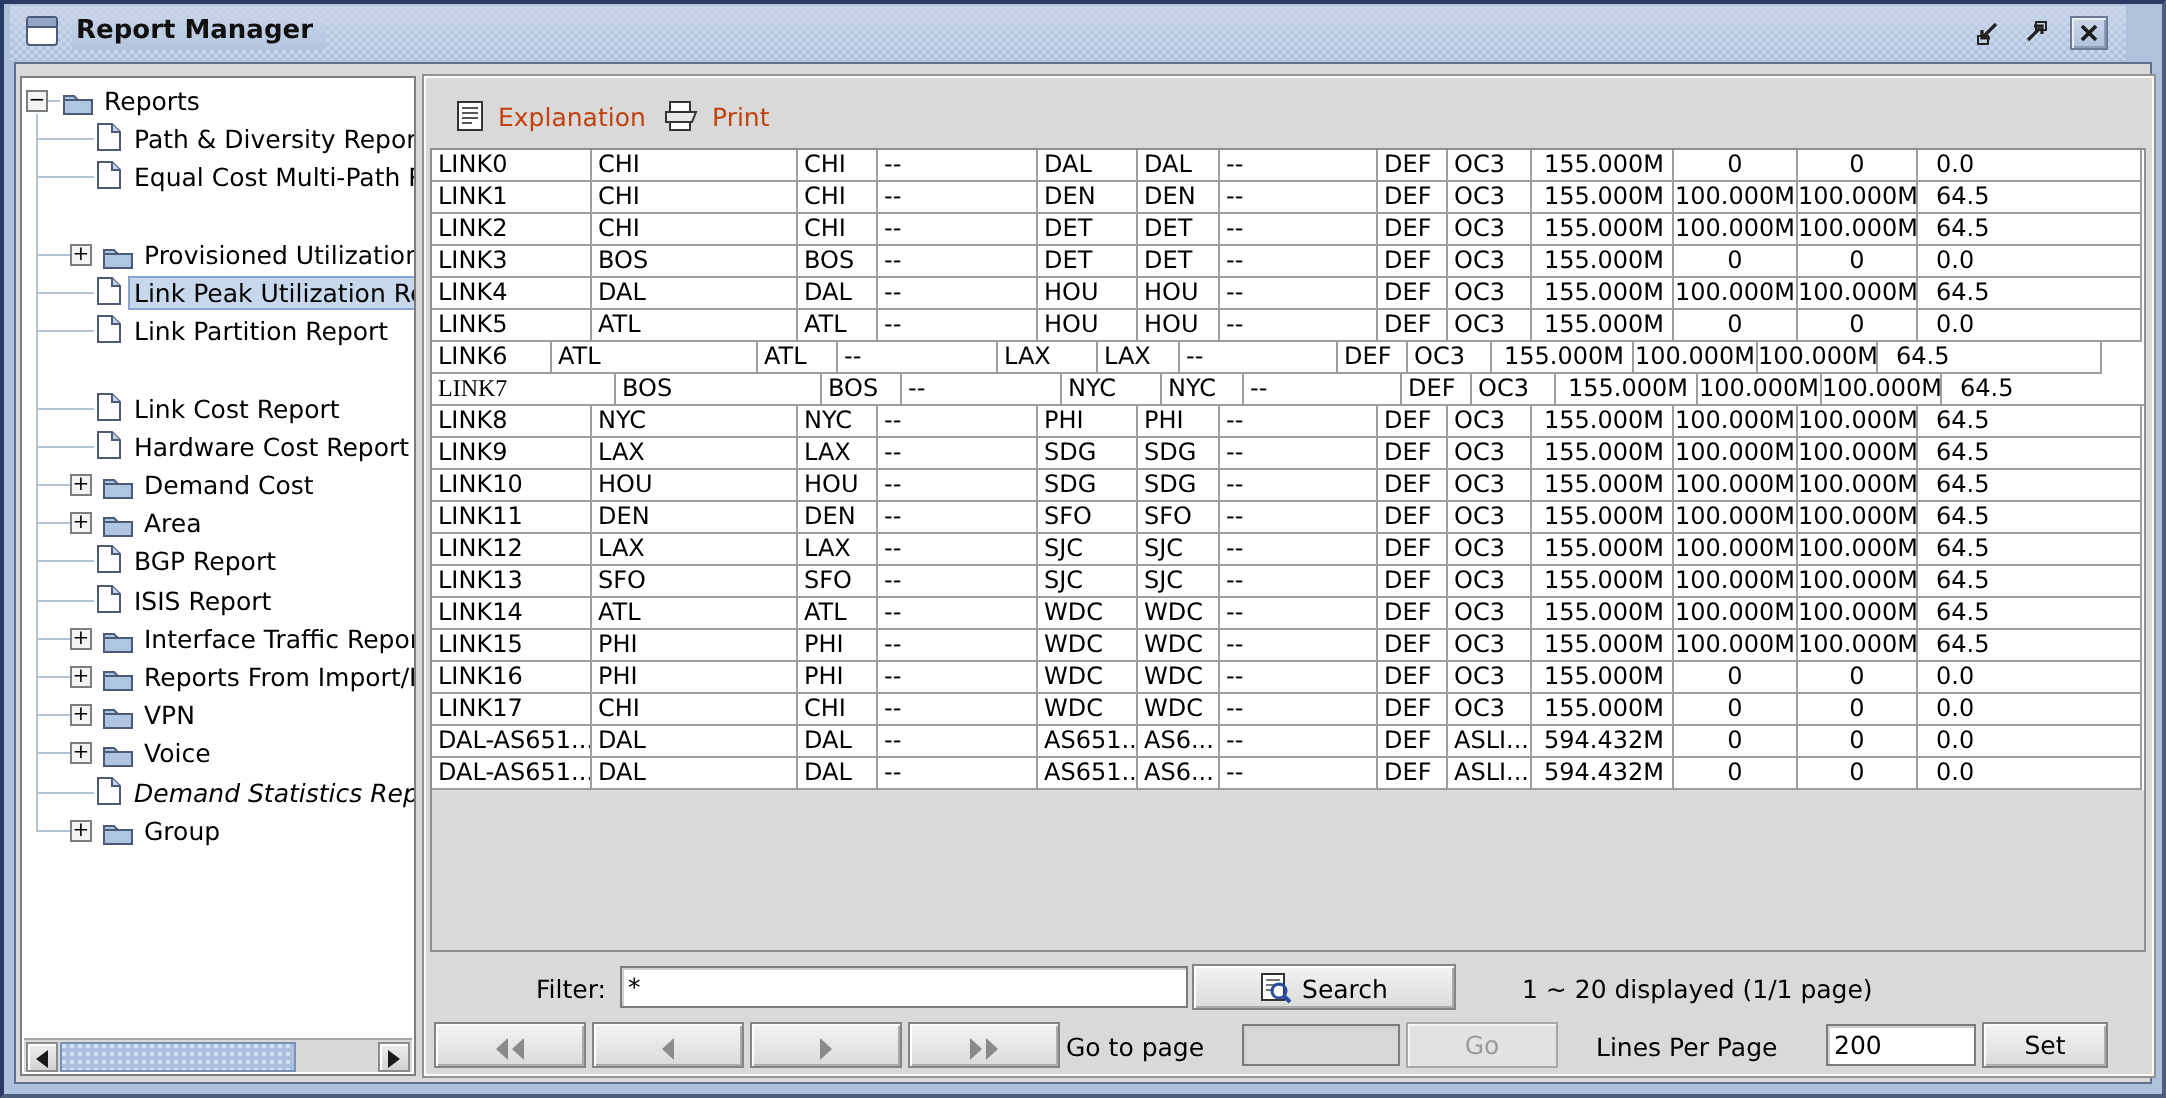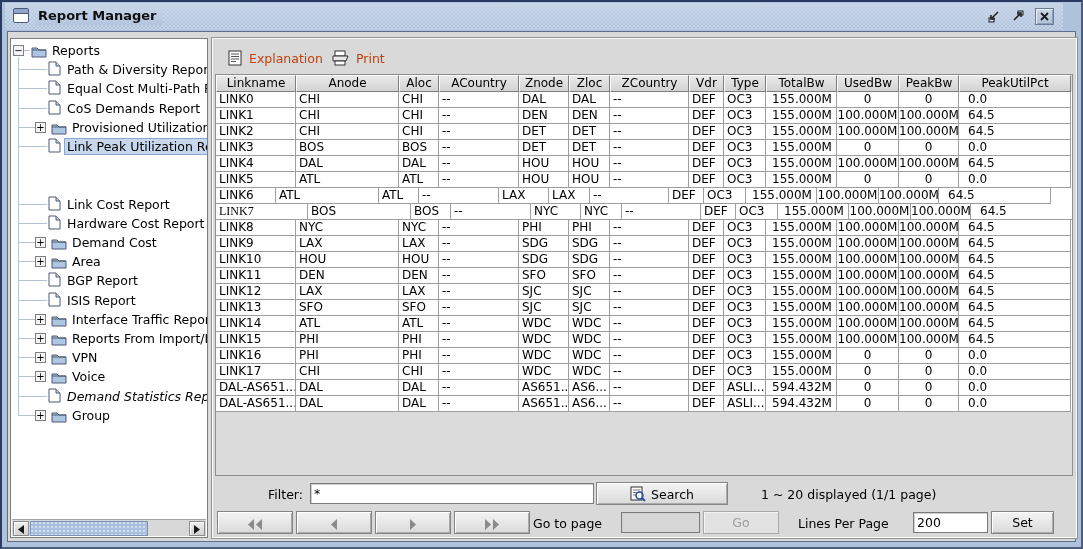--- a/index.html
+++ b/index.html
@@ -143,44 +143,44 @@
             <span class="t-label" style="left:53px;">Path &amp; Diversity Report</span>
           </div>
           <div class="tree-row" style="top: 40.4px;">
             <span class="t-hline" style="left:8px; top:9px; width:28px;"></span>
             <span class="t-icon" style="left:37px; top:1px;"><svg width="13" height="15">
                 <path d="M1 1 H8 L12 5 V14 H1 Z" fill="#fff" stroke="#4C5A74"></path>
                 <path d="M8 1 L8 5 L12 5" fill="#BFD2E8" stroke="#4C5A74"></path>
               </svg></span>
             <span class="t-label" style="left:53px;">Equal Cost Multi-Path R</span>
           </div>
-          <div class="tree-row" style="top: 59.6px;">
-            <span class="t-hline" style="left:8px; top:9px; width:28px;"></span>
-            <span class="t-icon" style="left:37px; top:1px;"><svg width="13" height="15">
-                <path d="M1 1 H8 L12 5 V14 H1 Z" fill="#fff" stroke="#4C5A74"></path>
-                <path d="M8 1 L8 5 L12 5" fill="#BFD2E8" stroke="#4C5A74"></path>
-              </svg></span>
-            <span class="t-label" style="left:53px;">CoS Demands Report</span>
-          </div>
           <div class="tree-row" style="top: 78.8px;">
             <span class="t-hline" style="left:8px; top:9px; width:16px;"></span>
             <span class="toggle" style="left:24px; top:4px;">+</span>
             <span class="t-icon" style="left:40px; top:2px;"><svg width="16" height="13">
                 <path d="M1 3 H6 L8 5 H15 V12 H1 Z" fill="#AFC6E2" stroke="#4C5A74"></path>
                 <path d="M1 5 H15" stroke="#4C5A74"></path>
               </svg></span>
             <span class="t-label" style="left:58px;">Provisioned Utilization R</span>
           </div>
           <div class="tree-row" style="top: 98px;">
             <span class="t-hline" style="left:8px; top:9px; width:28px;"></span>
             <span class="t-icon" style="left:37px; top:1px;"><svg width="13" height="15">
                 <path d="M1 1 H8 L12 5 V14 H1 Z" fill="#fff" stroke="#4C5A74"></path>
                 <path d="M8 1 L8 5 L12 5" fill="#BFD2E8" stroke="#4C5A74"></path>
               </svg></span>
             <span class="t-label sel" style="left:53px;">Link Peak Utilization Re</span>
+          </div>
+          <div class="tree-row" style="top: 117.2px;">
+            <span class="t-hline" style="left:8px; top:9px; width:28px;"></span>
+            <span class="t-icon" style="left:37px; top:1px;"><svg width="13" height="15">
+                <path d="M1 1 H8 L12 5 V14 H1 Z" fill="#fff" stroke="#4C5A74"></path>
+                <path d="M8 1 L8 5 L12 5" fill="#BFD2E8" stroke="#4C5A74"></path>
+              </svg></span>
+            <span class="t-label" style="left:53px;">Link Partition Report</span>
           </div>
           <div class="tree-row" style="top: 155.6px;">
             <span class="t-hline" style="left:8px; top:9px; width:28px;"></span>
             <span class="t-icon" style="left:37px; top:1px;"><svg width="13" height="15">
                 <path d="M1 1 H8 L12 5 V14 H1 Z" fill="#fff" stroke="#4C5A74"></path>
                 <path d="M8 1 L8 5 L12 5" fill="#BFD2E8" stroke="#4C5A74"></path>
               </svg></span>
             <span class="t-label" style="left:53px;">Link Cost Report</span>
           </div>
           <div class="tree-row" style="top: 174.8px;">
@@ -304,35 +304,20 @@
       </div>
       <div class="toolbar-item" style="left:119px;">
         <svg width="19" height="16">
           <rect x="4" y="1" width="10" height="5" fill="#fff" stroke="#333"></rect>
           <path d="M2 6 h15 l-2 5 h-13 z" fill="#E8E8E8" stroke="#333"></path>
           <rect x="4" y="11" width="10" height="4" fill="#fff" stroke="#333"></rect>
         </svg><span>Print</span>
       </div>
 
       <div class="scrollpane">
-        <div class="thead" id="thead">
-            <div class="th" style="width: 80px;">Linkname</div>
-            <div class="th" style="width: 103px;">Anode</div>
-            <div class="th" style="width: 40px;">Aloc</div>
-            <div class="th" style="width: 80px;">ACountry</div>
-            <div class="th" style="width: 50px;">Znode</div>
-            <div class="th" style="width: 41px;">Zloc</div>
-            <div class="th" style="width: 79px;">ZCountry</div>
-            <div class="th" style="width: 35px;">Vdr</div>
-            <div class="th" style="width: 42px;">Type</div>
-            <div class="th" style="width: 71px;">TotalBw</div>
-            <div class="th" style="width: 62px;">UsedBw</div>
-            <div class="th" style="width: 60px;">PeakBw</div>
-            <div class="th" style="width: 112px;">PeakUtilPct</div>
-          </div>
         <div id="tbody">
             <div class="trow">
               <div class="td" style="width: 80px;">LINK0</div>
               <div class="td" style="width: 103px;">CHI</div>
               <div class="td" style="width: 40px;">CHI</div>
               <div class="td" style="width: 80px;">--</div>
               <div class="td" style="width: 50px;">DAL</div>
               <div class="td" style="width: 41px;">DAL</div>
               <div class="td" style="width: 79px;">--</div>
               <div class="td" style="width: 35px;">DEF</div>

